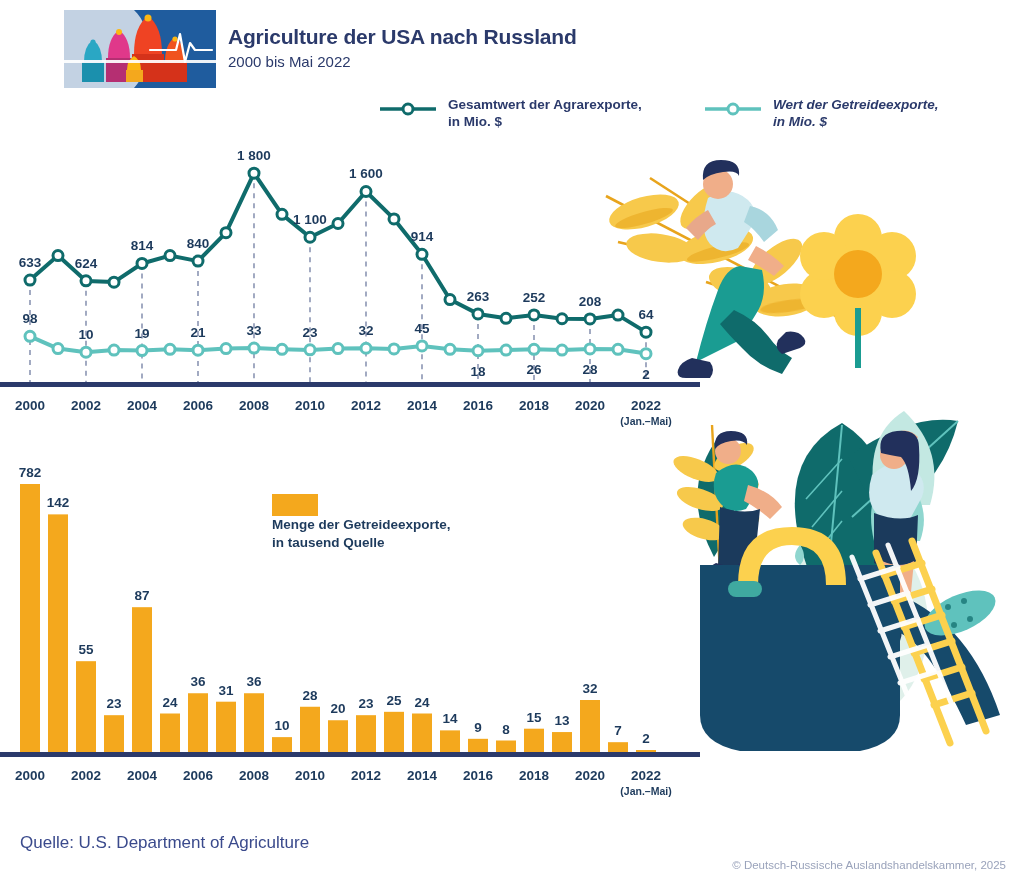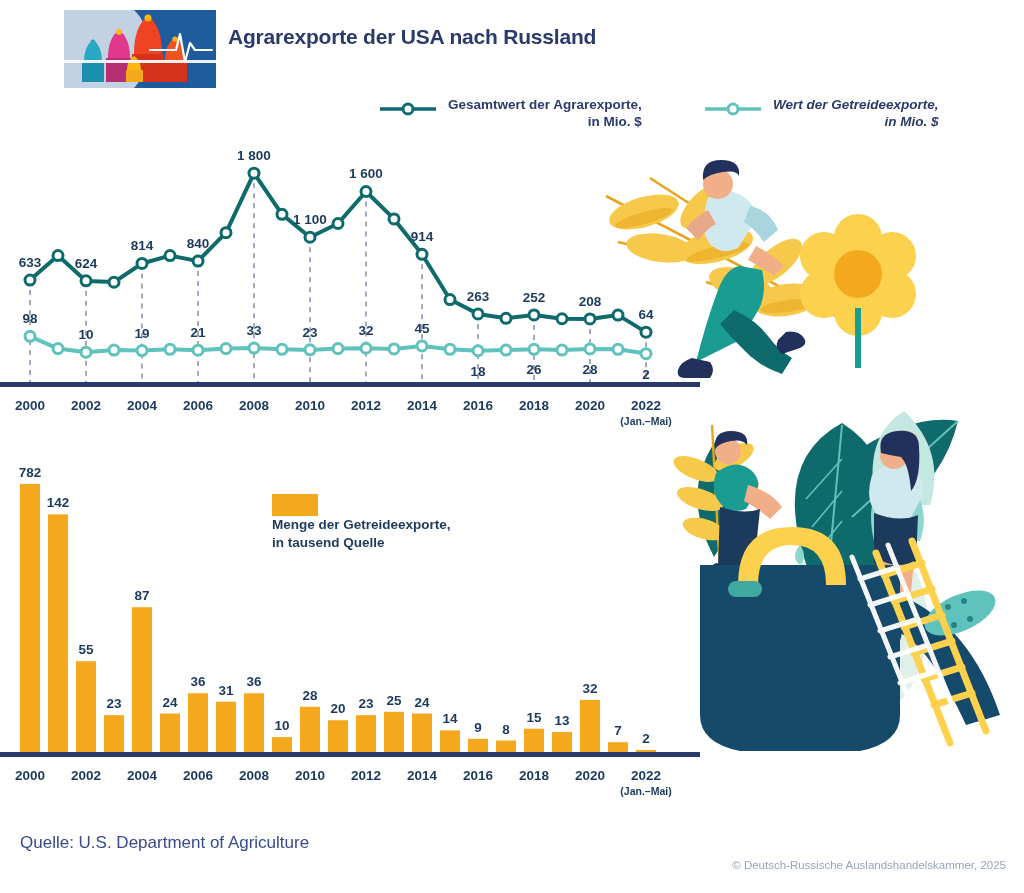--- a/index.html
+++ b/index.html
@@ -11,21 +11,21 @@
   .page{position:relative;width:1024px;height:893px;}
 
   
   .header{position:absolute;left:0;top:0;width:1024px;height:96px;}
   .logo{position:absolute;left:64px;top:10px;width:152px;height:78px;overflow:hidden;}
   .title-block{position:absolute;left:228px;top:24px;}
   .title{font-size:21px;font-weight:bold;letter-spacing:-0.2px;color:#2b3a6b;margin:0;line-height:26px;}
   .subtitle{font-size:15px;color:#2b3a6b;margin:2px 0 0 0;line-height:20px;}
 
   
-  .legend-line{position:absolute;top:96px;left:380px;width:640px;height:50px;text-align:right;}
+  .legend-line{position:absolute;top:96px;left:380px;width:640px;height:50px;}
   .lg{position:absolute;display:flex;align-items:flex-start;}
   .lg .swatch{flex:0 0 auto;margin-right:12px;margin-top:6px;}
   .lg .txt{font-size:13.5px;font-weight:bold;line-height:17px;color:#2b3a6b;white-space:nowrap;}
 
   .legend-bar{position:absolute;left:272px;top:492px;display:flex;align-items:flex-start;flex-direction:column;}
   .legend-bar .swatch-box{width:46px;height:22px;background:#f4a81d;margin-right:14px;margin-top:2px;}
   .legend-bar .txt{font-size:13.5px;font-weight:bold;line-height:18px;color:#1d3a5c;white-space:nowrap;}
 
   
   .chart-line{position:absolute;left:0;top:150px;width:700px;height:240px;}
@@ -74,21 +74,22 @@
           <circle cx="55" cy="22" r="3" fill="#fcb713"></circle>
           <circle cx="111" cy="29" r="2.6" fill="#fcb713"></circle>
           <circle cx="29" cy="32" r="2.6" fill="#2aa7c4"></circle>
         </g>
         <rect x="0" y="50" width="152" height="3" fill="#ffffff" opacity="0.92"></rect>
         <path d="M86 40 L112 40 L116 24 L121 52 L126 33 L131 40 L148 40" fill="none" stroke="#ffffff" stroke-width="2.2" stroke-linejoin="round" stroke-linecap="round"></path>
       </svg>
     </div>
 
     <div class="title-block">
-      <div class="title">Agrarexporte der USA nach Russland</div>
+      <div class="title">Agriculture der USA nach Russland</div>
+      <div class="subtitle">2000 bis Mai 2022</div>
     </div>
   </div>
 
   <div class="legend-line">
     <div class="lg" style="left:0px;top:0px;">
       <span class="swatch">
         <svg width="56" height="14" viewBox="0 0 56 14">
           <line x1="0" y1="7" x2="56" y2="7" stroke="#0f6b6b" stroke-width="3.4"></line>
           <circle cx="28" cy="7" r="5" fill="#ffffff" stroke="#0f6b6b" stroke-width="3"></circle>
         </svg>

